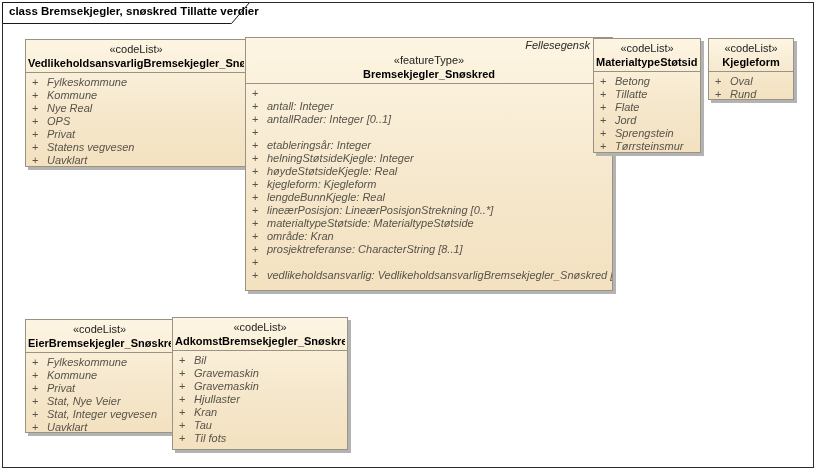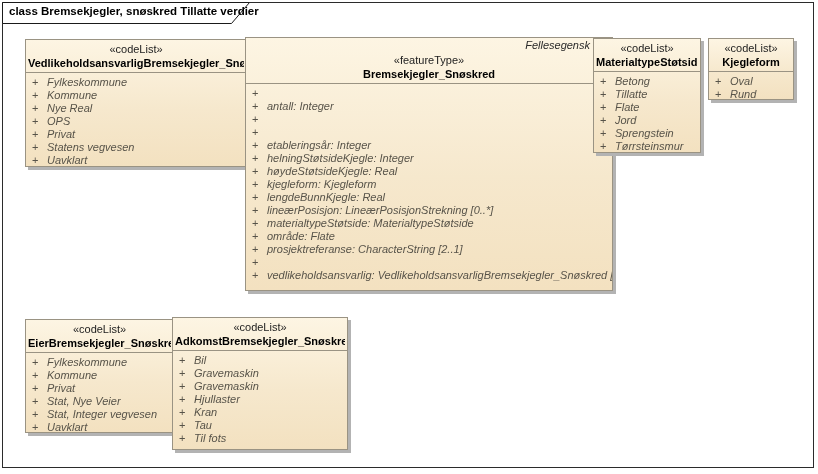--- a/index.html
+++ b/index.html
@@ -134,20 +134,21 @@
     <div class="rows">
         <div class="member-row">
           <span class="plus">+</span>
         </div>
         <div class="member-row">
           <span class="plus">+</span>
           <span class="label">antall: Integer</span>
         </div>
         <div class="member-row">
           <span class="plus">+</span>
+          <span class="label">antallRader: Integer [0..1]</span>
         </div>
         <div class="member-row">
           <span class="plus">+</span>
         </div>
         <div class="member-row">
           <span class="plus">+</span>
           <span class="label">etableringsår: Integer</span>
         </div>
         <div class="member-row">
           <span class="plus">+</span>
@@ -168,25 +169,25 @@
         <div class="member-row">
           <span class="plus">+</span>
           <span class="label">lineærPosisjon: LineærPosisjonStrekning [0..*]</span>
         </div>
         <div class="member-row">
           <span class="plus">+</span>
           <span class="label">materialtypeStøtside: MaterialtypeStøtside</span>
         </div>
         <div class="member-row">
           <span class="plus">+</span>
-          <span class="label">område: Flate</span>
-        </div>
-        <div class="member-row">
-          <span class="plus">+</span>
-          <span class="label">prosjektreferanse: CharacterString [2..1]</span>
+          <span class="label">område: Kran</span>
+        </div>
+        <div class="member-row">
+          <span class="plus">+</span>
+          <span class="label">prosjektreferanse: CharacterString [8..1]</span>
         </div>
         <div class="member-row">
           <span class="plus">+</span>
         </div>
         <div class="member-row">
           <span class="plus">+</span>
           <span class="label">vedlikeholdsansvarlig: VedlikeholdsansvarligBremsekjegler_Snøskred [0..1]</span>
         </div>
       </div>
   </div>

